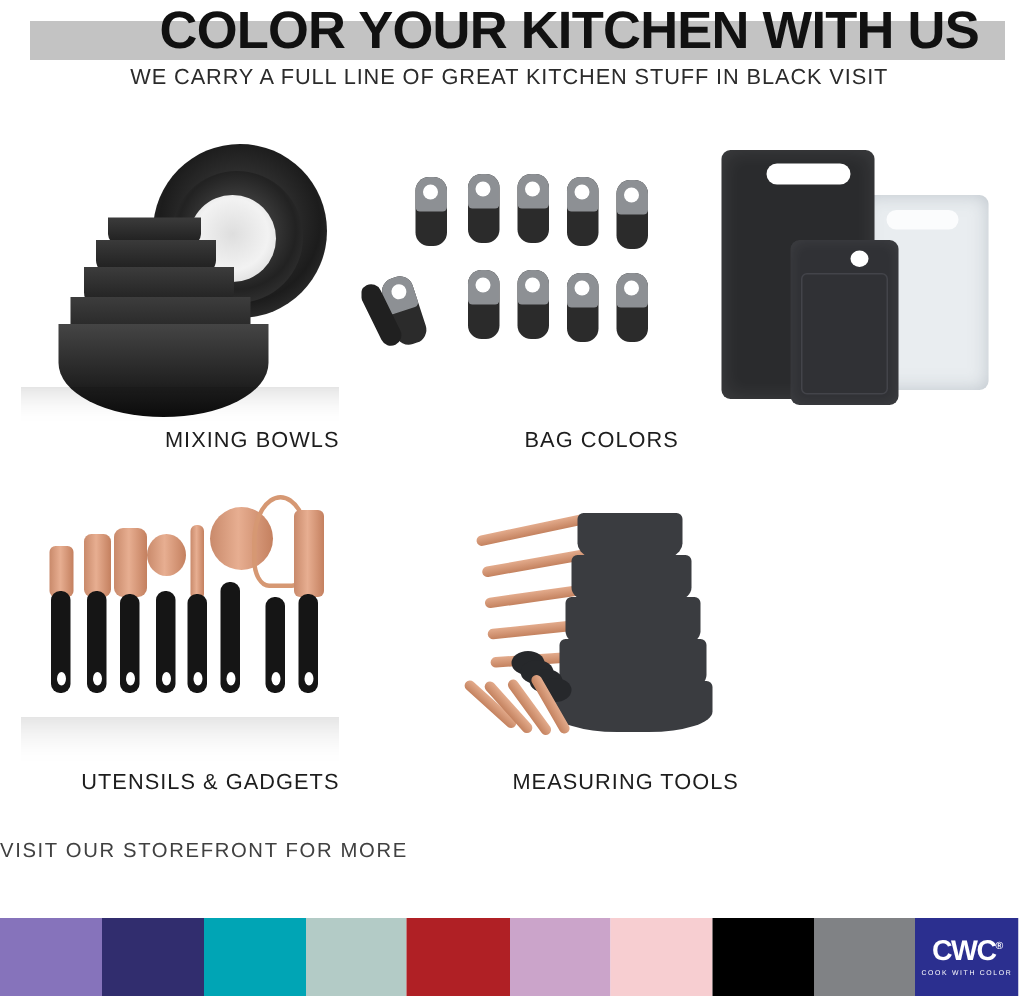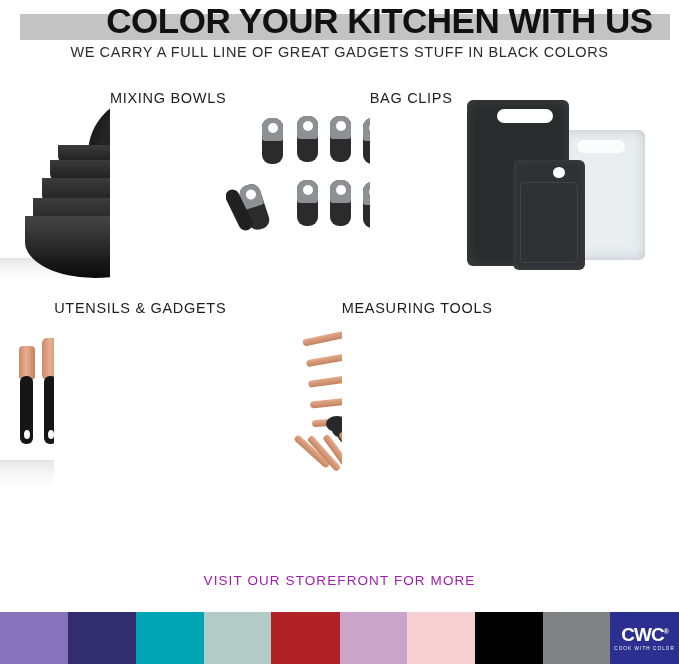--- a/index.html
+++ b/index.html
@@ -10,29 +10,29 @@
   .header{position:relative;height:58px;}
   .title-band{position:absolute;left:20px;top:14px;width:650px;height:26px;background:#c3c3c3;}
   .title{position:absolute;left:0;top:0;width:679px;height:42px;line-height:42px;text-align:center;
          font-size:35px;font-weight:700;letter-spacing:-0.5px;color:#111;white-space:nowrap;padding-left:40px;}
   .subtitle{position:absolute;left:0;top:44px;width:679px;text-align:center;font-size:14.5px;
             letter-spacing:.6px;color:#2b2b2b;white-space:nowrap;}
 
   
   .grid{position:absolute;left:0;top:88px;width:679px;}
   .row{display:flex;width:679px;}
-  .cell{width:226.3px;display:flex;flex-direction:row;align-items:flex-start;}
+  .cell{width:226.3px;display:flex;flex-direction:column;align-items:flex-end;}
   .art{position:relative;width:212px;height:196px;overflow:hidden;}
   .art.panel{background:#efefef;}
   .caption{font-size:14.5px;letter-spacing:.7px;font-weight:400;color:#1d1d1d;
            text-align:center;margin-top:2px;white-space:nowrap;}
 
   
-  .footer-note{position:absolute;left:0;top:559px;width:679px;text-align:center;
-               font-size:13.5px;letter-spacing:1.1px;color:#a21caf;margin-top:14px;}
+  .footer-note{position:absolute;left:0;top:559px;width:679px;text-align:left;
+               font-size:13.5px;letter-spacing:1.1px;color:#404040;}
   .swatches{position:absolute;left:0;top:612px;width:679px;height:52px;display:flex;}
   .sw{height:52px;}
   .logo{position:relative;height:52px;display:flex;flex-direction:column;
         align-items:center;justify-content:center;}
   .logo-main{color:#fff;font-size:19px;font-weight:700;letter-spacing:-1px;line-height:1;}
   .logo-main sup{font-size:7px;vertical-align:super;}
   .logo-sub{color:#fff;font-size:4.6px;letter-spacing:1.1px;margin-top:2px;}
 
   
   .bowl{position:absolute;border-radius:0 0 50% 50%/0 0 58% 58%;}
@@ -54,21 +54,21 @@
            -webkit-mask-image:linear-gradient(180deg,#000,transparent);}
 </style>
 </head>
 <body>
 
 <div class="page">
 
   <div class="header">
     <div class="title-band"></div>
     <div class="title">COLOR YOUR KITCHEN WITH US</div>
-    <div class="subtitle">WE CARRY A FULL LINE OF GREAT GADGETS STUFF IN BLACK COLORS</div>
+    <div class="subtitle">WE CARRY A FULL LINE OF GREAT KITCHEN STUFF IN BLACK VISIT</div>
   </div>
 
   <div class="grid">
 
     <div class="row">
 
       <div class="cell">
         <div class="art">
 
           <div class="lid" style="left:88px;top:8px;width:116px;height:116px;background:radial-gradient(circle at 50% 45%,#4a4a4a,#1c1c1c 62%,#2e2e2e 78%,#141414);"></div>
@@ -122,21 +122,21 @@
           <div class="clip" style="left:170px;top:94px;">
               <span class="cap"></span>
               <span class="hole"></span>
             </div>
           <div class="clip" style="left:18px;top:96px;transform:rotate(-18deg);">
               <span class="cap"></span>
               <span class="hole"></span>
             </div>
           <div class="clip" style="left:6px;top:100px;width:14px;height:44px;transform:rotate(-26deg);background:#202020;"></div>
         </div>
-        <div class="caption">BAG CLIPS</div>
+        <div class="caption">BAG COLORS</div>
       </div>
 
       <div class="cell">
         <div class="art">
           <div class="board" style="left:108px;top:42px;width:84px;height:130px;
                       background:#e9edf0;box-shadow:inset 0 0 12px rgba(150,160,170,.5);">
             <div class="handle" style="left:16px;top:10px;width:48px;height:13px;background:#fbfcfd;"></div>
           </div>
           <div class="board" style="left:14px;top:12px;width:102px;height:166px;
                       background:#2a2b2d;box-shadow:inset 0 0 14px rgba(255,255,255,.10);">

